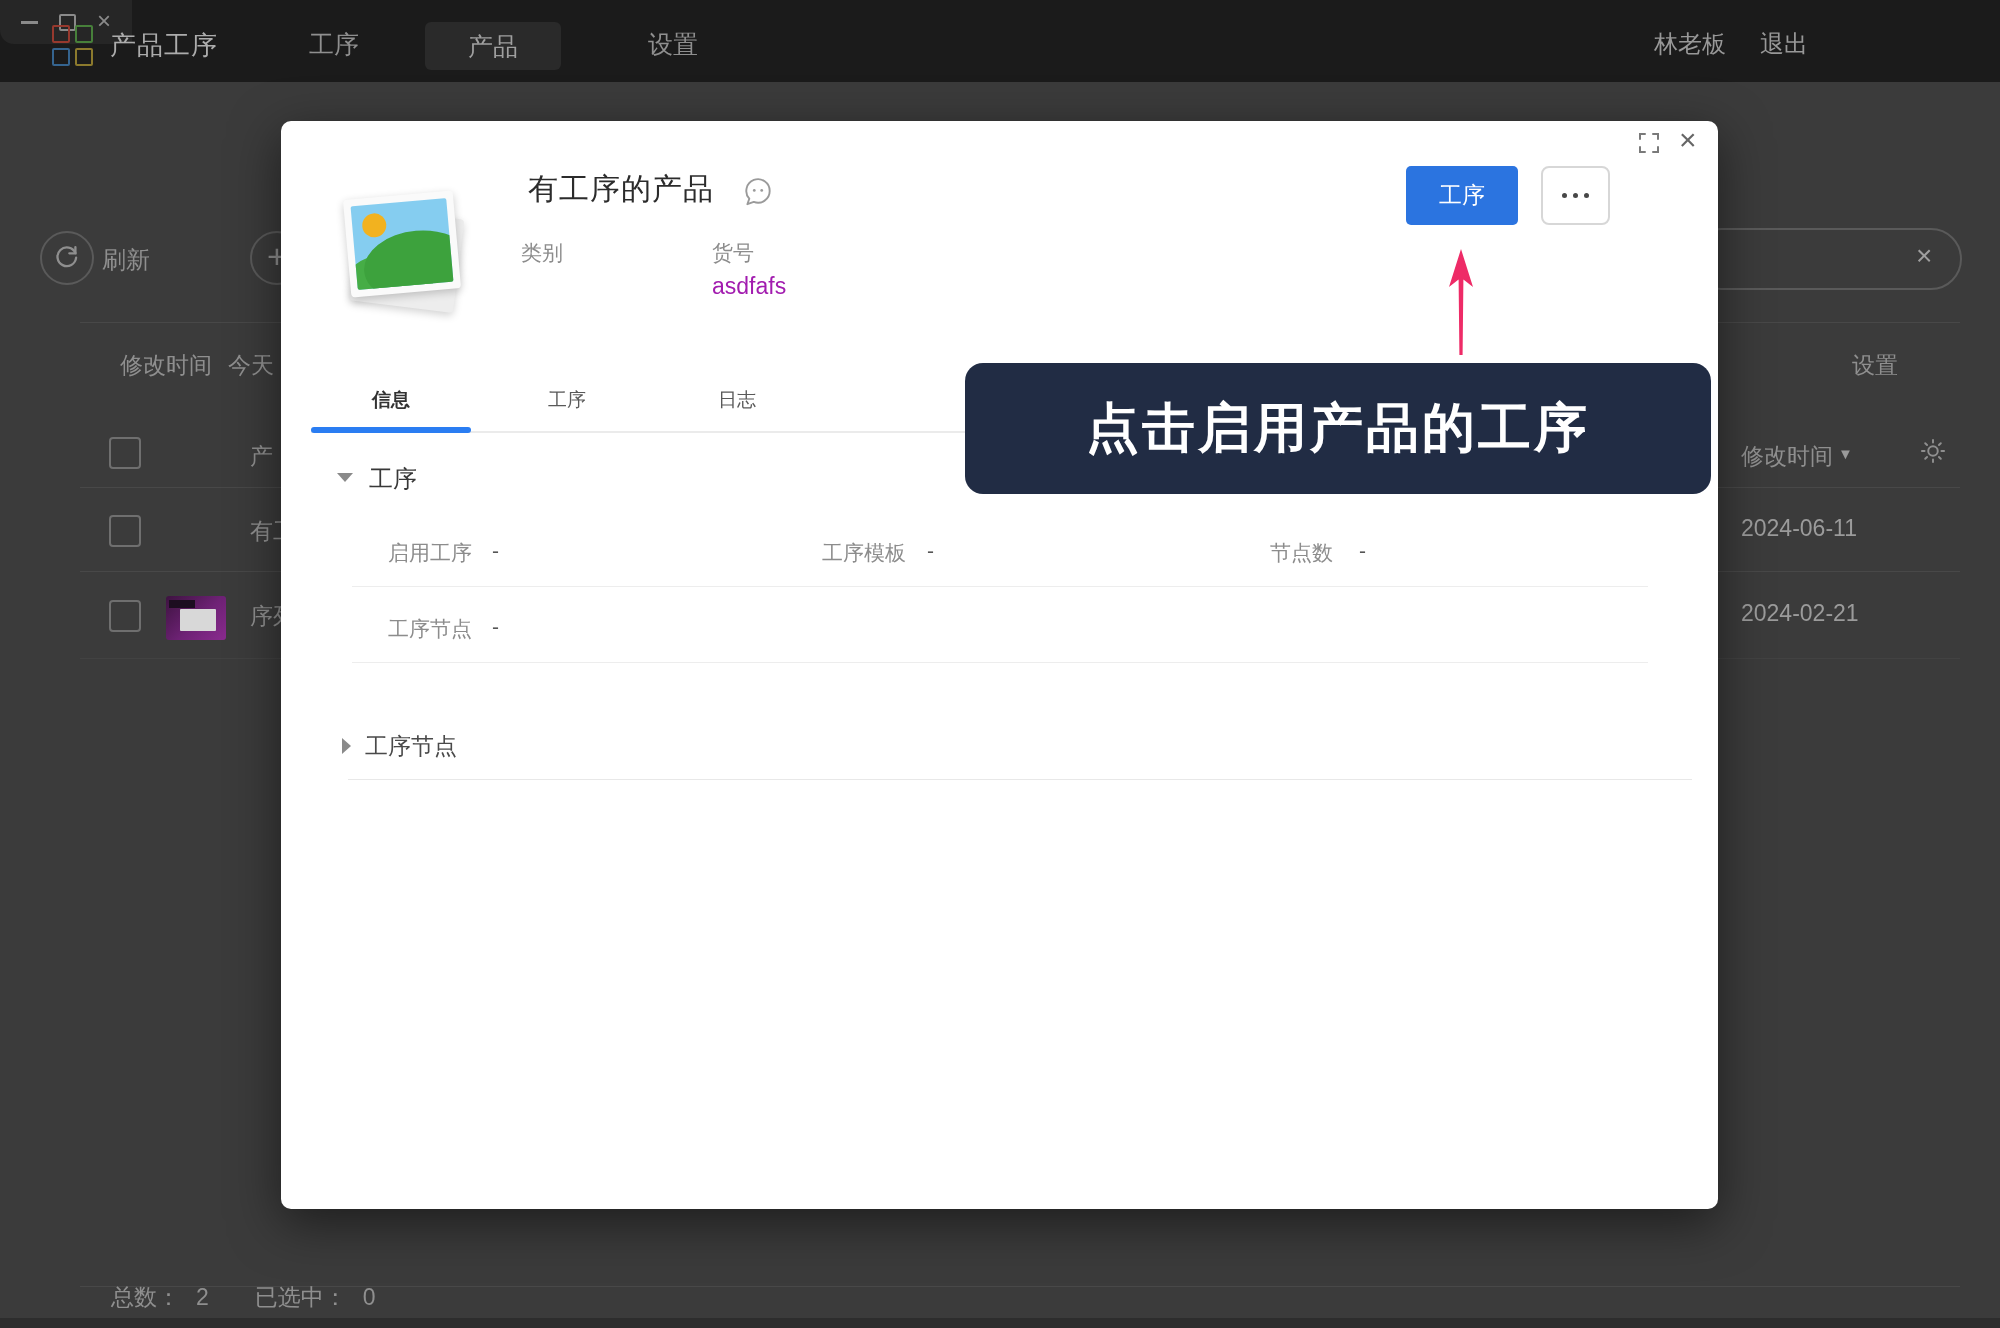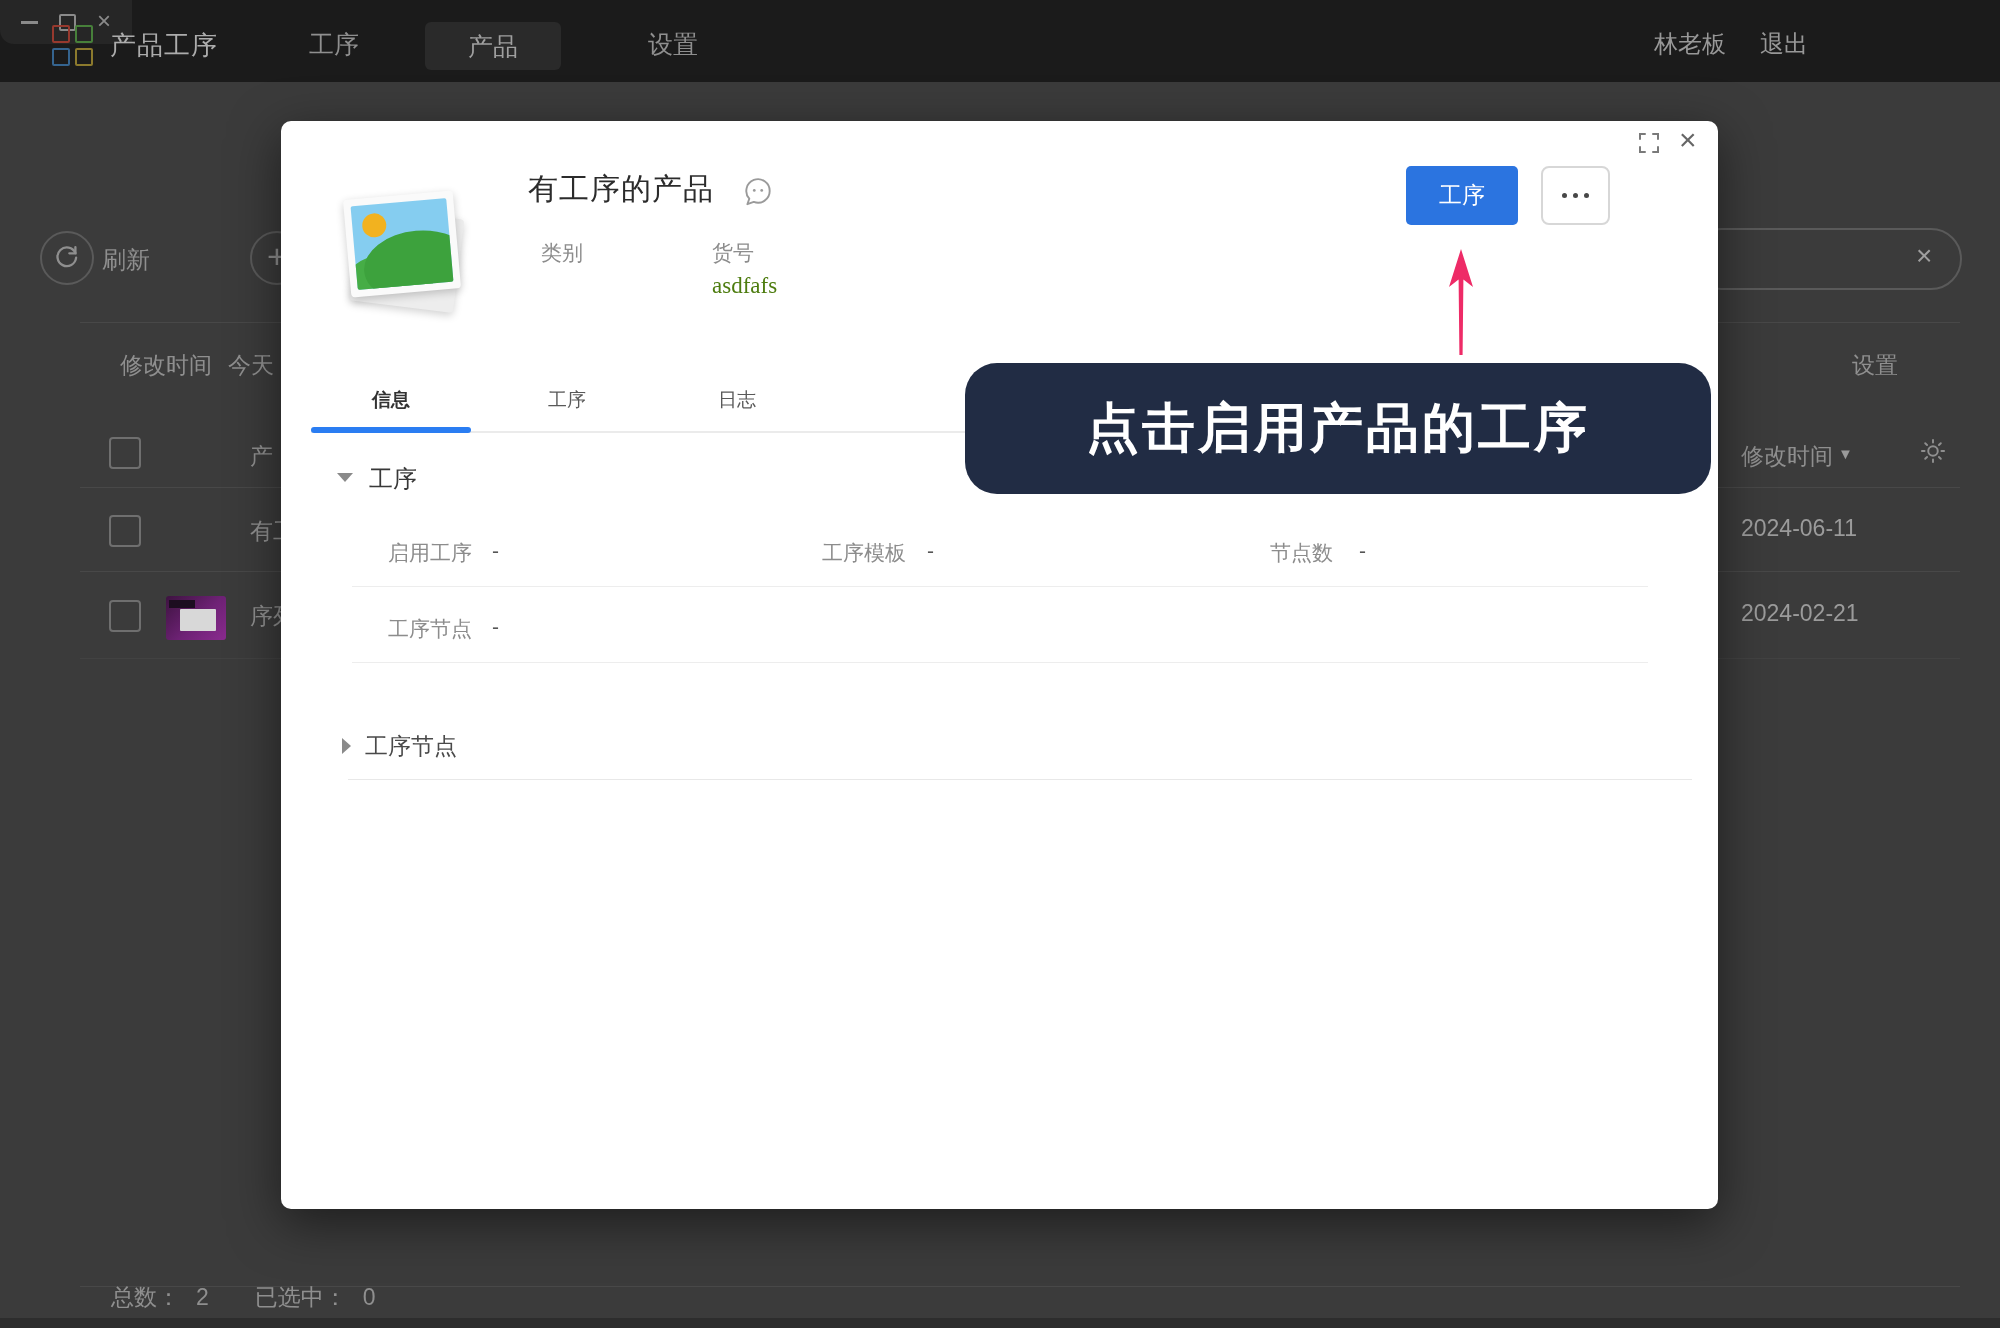--- a/index.html
+++ b/index.html
@@ -42,21 +42,21 @@
   .statusrow{left:111px;top:1282px;display:flex;align-items:center;gap:16px;}
   .bottomstrip{left:0;top:1318px;width:2000px;height:10px;background:#2d2d2d;}
 
   
   .modal{left:281px;top:121px;width:1437px;height:1088px;background:#ffffff;border-radius:10px;
          box-shadow:0 14px 50px rgba(0,0,0,.5);z-index:5;}
   .modal .abs{position:absolute;}
   .icon-btn{color:#6e6e6e;}
   .m-title{left:247px;top:48px;font-size:30px;color:#2b2b2b;font-weight:500;letter-spacing:1px;}
   .m-label{font-size:21px;color:#8c8c8c;}
-  .m-value{font-size:23px;color:#4d7c0f;font-family:Liberation Serif, serif;}
+  .m-value{font-size:23px;color:#a21caf;}
   .btn-primary{left:1125px;top:45px;width:112px;height:59px;background:var(--accent,#2b74e0);border-radius:5px;
                display:flex;align-items:center;justify-content:center;color:#fff;font-size:23px;}
   .btn-more{left:1260px;top:45px;width:69px;height:59px;background:#fff;border:2px solid #d7d7d7;border-radius:8px;
             box-sizing:border-box;display:flex;align-items:center;justify-content:center;gap:6px;}
   .btn-more b{width:5px;height:5px;border-radius:50%;background:#474747;}
   .tab{top:266px;width:160px;text-align:center;font-size:19px;color:#595959;}
   .tab.active{color:#333;font-weight:bold;}
   .tab-underline{left:30px;top:306px;width:160px;height:6px;border-radius:3px;background:#2a7df2;z-index:2;}
   .tab-border{left:30px;top:310px;width:1377px;height:2px;background:#ebebeb;}
   .tri-down{width:0;height:0;border-left:8px solid transparent;border-right:8px solid transparent;border-top:9px solid #8a8a8a;}
@@ -69,21 +69,21 @@
   
   .photo-wrap{left:60px;top:70px;width:140px;height:130px;}
   .photo-back{position:absolute;left:14px;top:22px;width:104px;height:94px;background:#ededed;border-radius:4px;transform:rotate(7deg);box-shadow:0 3px 8px rgba(0,0,0,.18);}
   .photo-front{position:absolute;left:6px;top:4px;width:110px;height:98px;background:#fafafa;border-radius:4px;transform:rotate(-5deg);box-shadow:0 3px 8px rgba(0,0,0,.2);padding:7px;box-sizing:border-box;}
   .photo-inner{position:relative;width:100%;height:100%;background:#85cdf0;overflow:hidden;border-radius:2px;}
   .photo-sun{position:absolute;left:10px;top:9px;width:24px;height:24px;border-radius:50%;background:#f2b21f;}
   .photo-hill1{position:absolute;left:-14px;bottom:-26px;width:90px;height:60px;border-radius:50%;background:#46ad46;}
   .photo-hill2{position:absolute;right:-22px;bottom:-18px;width:110px;height:72px;border-radius:50%;background:#3da23d;}
 
   
-  .callout{left:965px;top:363px;width:746px;height:131px;background:var(--callout,#212c44);border-radius:32px;
+  .callout{left:965px;top:363px;width:746px;height:131px;background:var(--callout,#212c44);border-radius:18px;
            display:flex;align-items:center;justify-content:center;z-index:10;}
   .callout span{color:#fff;font-size:53px;font-weight:bold;letter-spacing:3px;}
   .arrow{left:1444px;top:249px;width:34px;height:106px;color:var(--arrow,#ee2b67);z-index:10;}
 </style>
 </head>
 <body>
 
 <div id="root" style="--accent: #2b74e0; --callout: #212c44; --arrow: #ee2b67;">
 
   <div class="abs circle-btn" style="left:40px;top:231px;z-index:1">
@@ -191,21 +191,21 @@
 
     <div class="abs m-title">有工序的产品</div>
     <div class="abs" style="left:460px;top:54px">
       <svg width="34" height="34" viewBox="0 0 32 32" fill="none" stroke="#9a9a9a" stroke-width="1.8">
         <path d="M27 15a11 11 0 1 0-19.2 7.3 L6 27.5 l6-2.2 A11 11 0 0 0 27 15 Z" stroke-linejoin="round"></path>
         <circle cx="12.5" cy="14.5" r="1.3" fill="#9a9a9a" stroke="none"></circle>
         <circle cx="19.5" cy="14.5" r="1.3" fill="#9a9a9a" stroke="none"></circle>
       </svg>
     </div>
 
-    <div class="abs m-label" style="left:260px;top:118px">类别</div>
+    <div class="abs m-label" style="left:240px;top:118px">类别</div>
     <div class="abs m-label" style="left:431px;top:118px">货号</div>
     <div class="abs m-value" style="left:431px;top:152px">asdfafs</div>
 
     <div class="abs btn-primary">
       <span>工序</span>
     </div>
     <div class="abs btn-more">
       <span style="display:flex;gap:6px">
           <b class="d"></b>
           <b class="d"></b>

